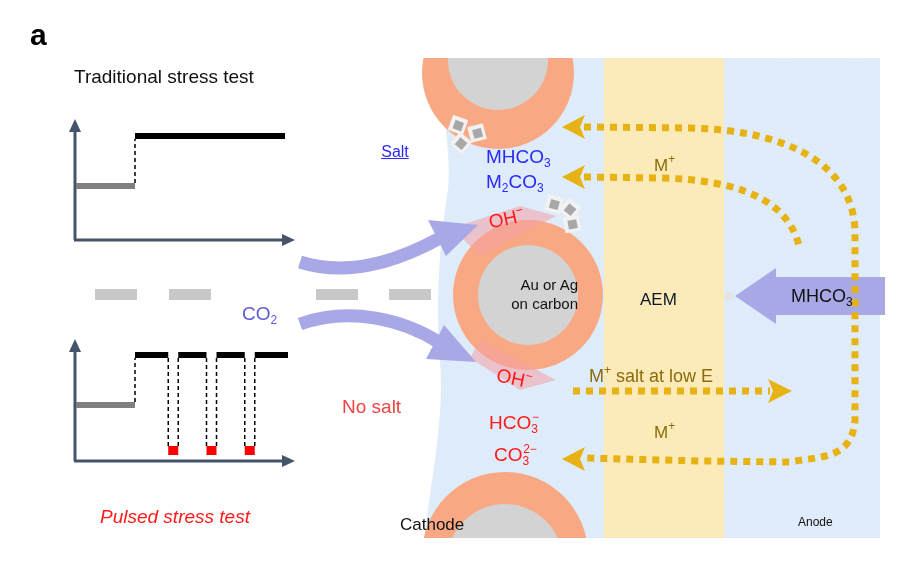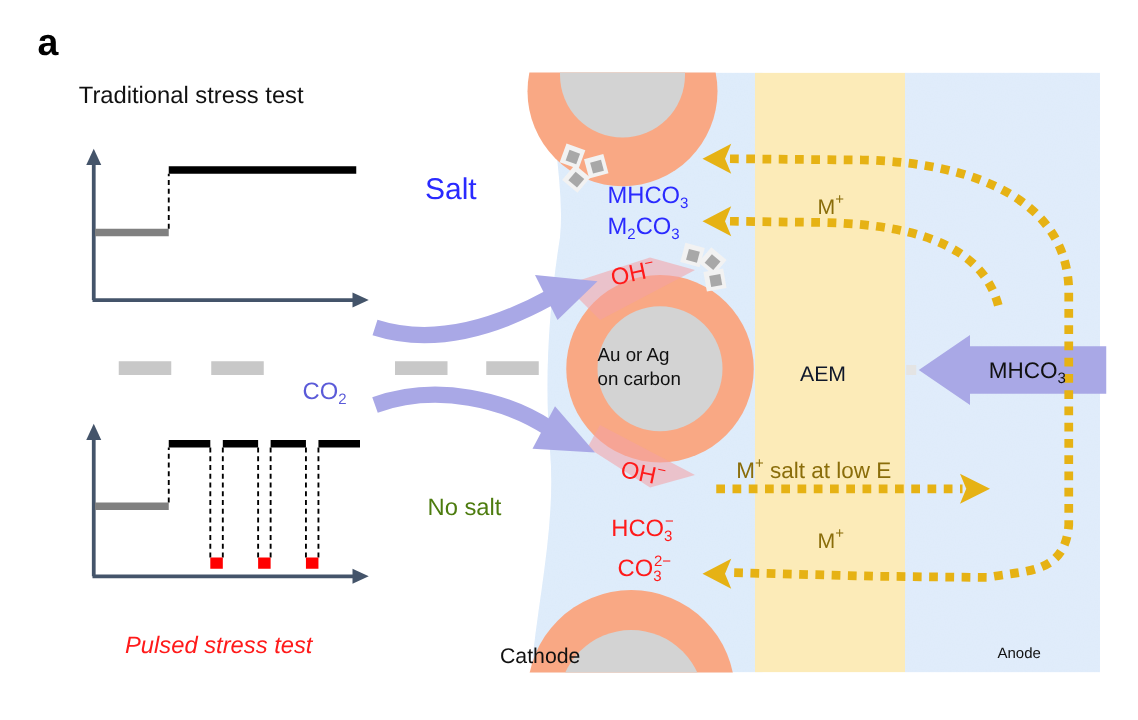--- a/index.html
+++ b/index.html
@@ -1,23 +1,23 @@
 <!DOCTYPE html>
 <html><head>
 <meta charset="utf-8">
 <style>
   html, body { margin: 0; padding: 0; background: #ffffff; }
   body { width: 910px; height: 576px; position: relative; overflow: hidden;
          font-family: "Liberation Sans", sans-serif; }
   .abs { position: absolute; }
   .panel-letter { left: 30px; top: 18px; font-size: 30px; font-weight: bold; color: #000; }
-  .title-trad { left: 63px; top: 66px; font-size: 19px; color: #111; white-space: nowrap; text-align: right; }
+  .title-trad { left: 74px; top: 66px; font-size: 19px; color: #111; white-space: nowrap; text-align: right; }
   .title-pulsed { left: 100px; top: 506px; font-size: 19px; color: #ff1a1a; white-space: nowrap; font-style: italic; }
-  .lbl-salt { left: 340px; top: 140px; font-size: 24px; color: #2a2aff; text-align: left; line-height: 24px; width: 110px; }
-  .lbl-nosalt { left: 342px; top: 396px; font-size: 19px; color: #4d7c0f; white-space: nowrap; }
+  .lbl-salt { left: 340px; top: 140px; font-size: 16px; color: #2a2aff; text-align: center; line-height: 24px; width: 110px; text-decoration: underline; }
+  .lbl-nosalt { left: 342px; top: 396px; font-size: 19px; color: #ef4444; white-space: nowrap; }
   .lbl-co2 { left: 242px; top: 283px; font-size: 19px; color: #5a5ad8; white-space: nowrap; margin-top: 20px; }
   .chem { font-size: 19px; white-space: nowrap; line-height: 22px; }
   .chem sub { font-size: 12px; vertical-align: -4px; }
   .chem sup { font-size: 12px; vertical-align: 8px; }
   .blue-chem { color: #2a2aff; }
   .red-chem { color: #ff1a1a; }
   .gold { color: #8a6d0a; }
   .black { color: #111; }
 </style>
 </head>
@@ -181,21 +181,21 @@
   <span>OH</span><sup>−</sup>
 </div>
 
 <div class="abs chem red-chem" style="left:489px;top:406px">
   <span>HCO</span><sub>3</sub><sup style="margin-left:-6px">−</sup>
 </div>
 <div class="abs chem red-chem" style="left:494px;top:438px">
   <span>CO</span><sub>3</sub><sup style="margin-left:-6px">2−</sup>
 </div>
 
-<div class="abs" style="left:478px;top:275px;width:100px;text-align:left;font-size:15px;line-height:19px;color:#111">
+<div class="abs" style="left:478px;top:275px;width:100px;text-align:right;font-size:15px;line-height:19px;color:#111">
   <div>Au or Ag</div>
   <div>on carbon</div>
 </div>
 
 <div class="abs" style="left:640px;top:290px;font-size:17px;color:#0f172a">AEM</div>
 <div class="abs chem gold" style="left:654px;top:148px;font-size:17px">
   <span>M</span><sup>+</sup>
 </div>
 <div class="abs chem gold" style="left:654px;top:415px;font-size:17px">
   <span>M</span><sup>+</sup>

